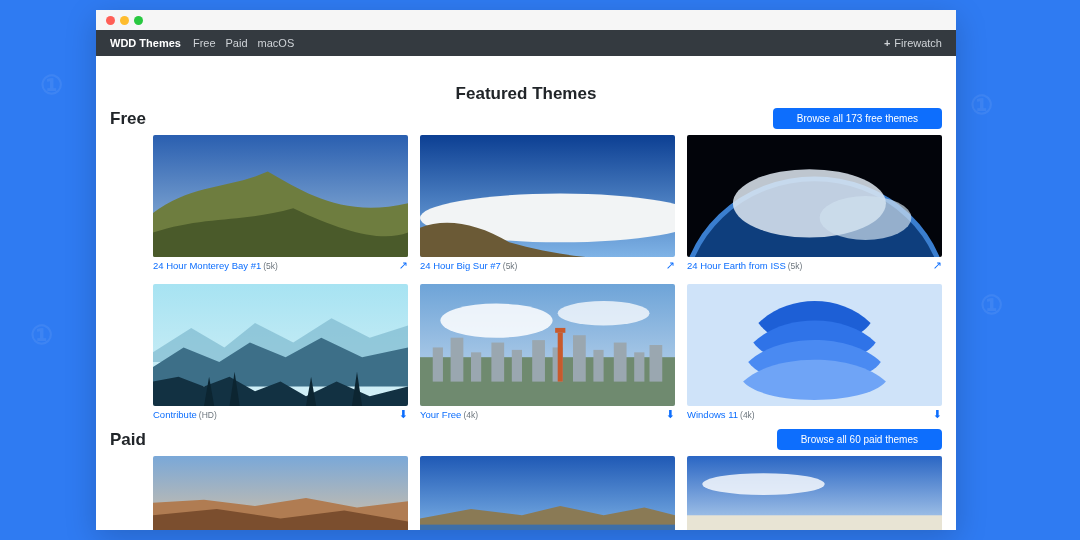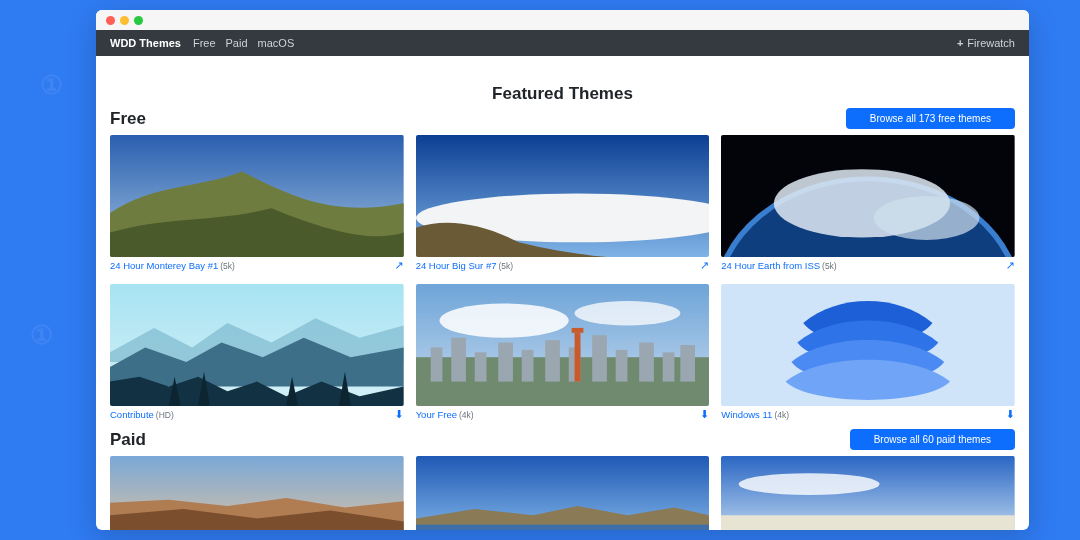--- a/index.html
+++ b/index.html
@@ -9,23 +9,23 @@
     width: 1080px; height: 540px;
     overflow: hidden;
     position: relative;
   }
   
   .wm { position:absolute; color:#fff; opacity:.07; font-weight:700; font-size:26px; pointer-events:none; user-select:none; }
 
   .window {
     position: absolute;
     left: 96px; top: 10px;
-    width: 933px; height: 520px;
+    width: 860px; height: 520px;
     background: #fff;
-    border-radius: 6px;
+    border-radius: 0;
     box-shadow: 0 8px 30px rgba(0,0,0,.18);
     overflow: hidden;
   }
   .titlebar {
     height: 20px;
     display:flex; align-items:center;
     padding-left:10px; gap:5px;
     background: #f6f6f6;
   }
   .dot { width:9px; height:9px; border-radius:50%; }
@@ -55,21 +55,21 @@
   h2.featured { text-align:center; font-size:17px; font-weight:700; color:#212529; margin:20px 0 2px;}
   .section { padding: 0 14px; }
   .section-head { display:flex; align-items:center; justify-content:space-between; margin-top:4px; }
   .section-head h3 { font-size:17px; font-weight:700; color:#212529; }
   .btn-blue {
     background:#0d6efd; color:#fff; font-size:10px;
     border:none; border-radius:4px; padding:5px 24px; cursor:pointer;
   }
   .grid {
     display:grid; grid-template-columns: repeat(3, 1fr);
-    gap: 12px; margin-top:6px;
+    gap: 12px; margin-top:6px;margin-left:43px;
   }
   .card { display:flex; flex-direction:column; }
   .thumb {
     width:100%; height:122px; border-radius:2px;
     overflow:hidden;
     position:relative;
   }
   .thumb svg { width:100%; height:100%; display:block; }
   .caption-row {
     display:flex; justify-content:space-between; align-items:center;

